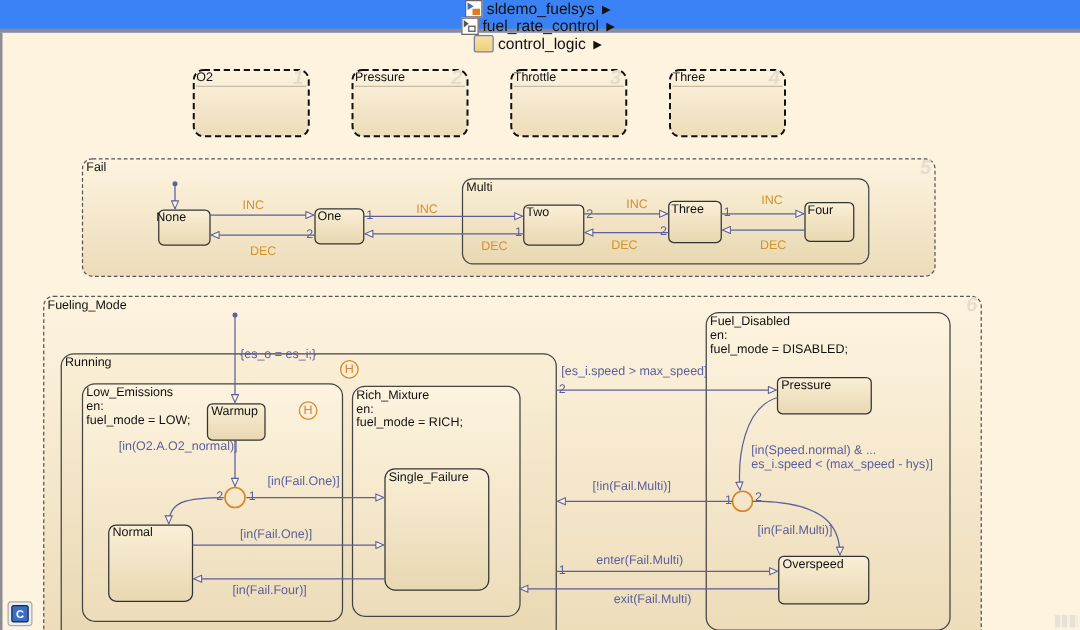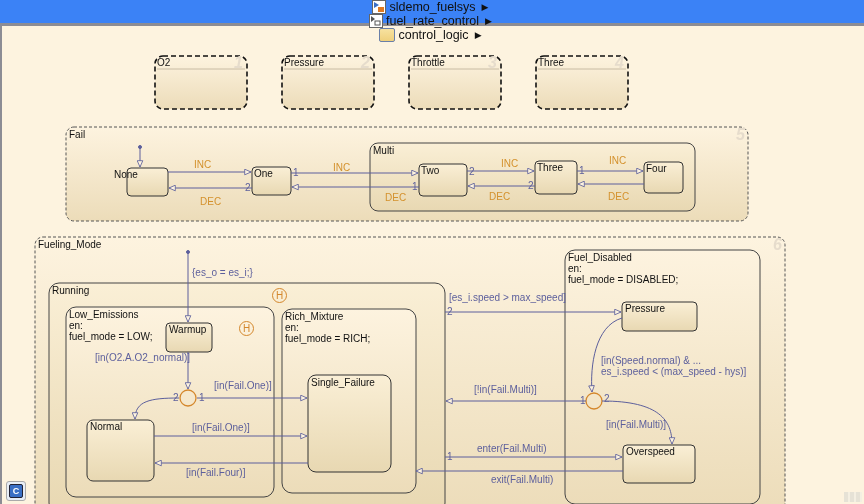--- a/index.html
+++ b/index.html
@@ -142,21 +142,21 @@
   <span class="lbl" style="left:284px;top:31px">Pressure</span>
   <span class="num" style="left:361px;top:28px">2</span>
   <span class="lbl" style="left:411px;top:31px">Throttle</span>
   <span class="num" style="left:488px;top:28px">3</span>
   <span class="lbl" style="left:538px;top:31px">Three</span>
   <span class="num" style="left:615px;top:28px">4</span>
 
   <span class="lbl" style="left:69px;top:103px">Fail</span>
   <span class="num" style="left:736px;top:100px">5</span>
   <span class="lbl" style="left:373px;top:119px">Multi</span>
-  <span class="lbl" style="left:114px;top:143px">None</span>
+  <span class="lbl" style="left:125px;top:143px">None</span>
   <span class="lbl" style="left:254px;top:142px">One</span>
   <span class="lbl" style="left:421px;top:139px">Two</span>
   <span class="lbl" style="left:537px;top:136px">Three</span>
   <span class="lbl" style="left:646px;top:137px">Four</span>
 
   <span class="evt" style="left:194px;top:133px">INC</span>
   <span class="evt" style="left:200px;top:170px">DEC</span>
   <span class="evt" style="left:333px;top:136px">INC</span>
   <span class="evt" style="left:385px;top:166px">DEC</span>
   <span class="evt" style="left:501px;top:132px">INC</span>
@@ -166,21 +166,21 @@
 
   <span class="tlbl" style="left:293px;top:141px">1</span>
   <span class="tlbl" style="left:245px;top:156px">2</span>
   <span class="tlbl" style="left:469px;top:140px">2</span>
   <span class="tlbl" style="left:412px;top:155px">1</span>
   <span class="tlbl" style="left:579px;top:139px">1</span>
   <span class="tlbl" style="left:528px;top:154px">2</span>
 
   <span class="lbl" style="left:38px;top:213px">Fueling_Mode</span>
   <span class="num" style="left:773px;top:210px">6</span>
-  <span class="tlbl" style="left:192px;top:241px">{es_o = es_i;}</span>
+  <span class="tlbl" style="left:192px;top:252px">{es_o = es_i;}</span>
 
   <span class="lbl" style="left:52px;top:259px">Running</span>
   <span class="hist" style="left:272px;top:262px">H</span>
   <span class="lbl" style="left:69px;top:283px">Low_Emissions</span>
   <span class="lbl" style="left:69px;top:294px">en:</span>
   <span class="lbl" style="left:69px;top:305px">fuel_mode = LOW;</span>
   <span class="hist" style="left:239px;top:295px">H</span>
   <span class="lbl" style="left:169px;top:298px">Warmup</span>
   <span class="lbl" style="left:90px;top:395px">Normal</span>
   <span class="lbl" style="left:285px;top:285px">Rich_Mixture</span>

